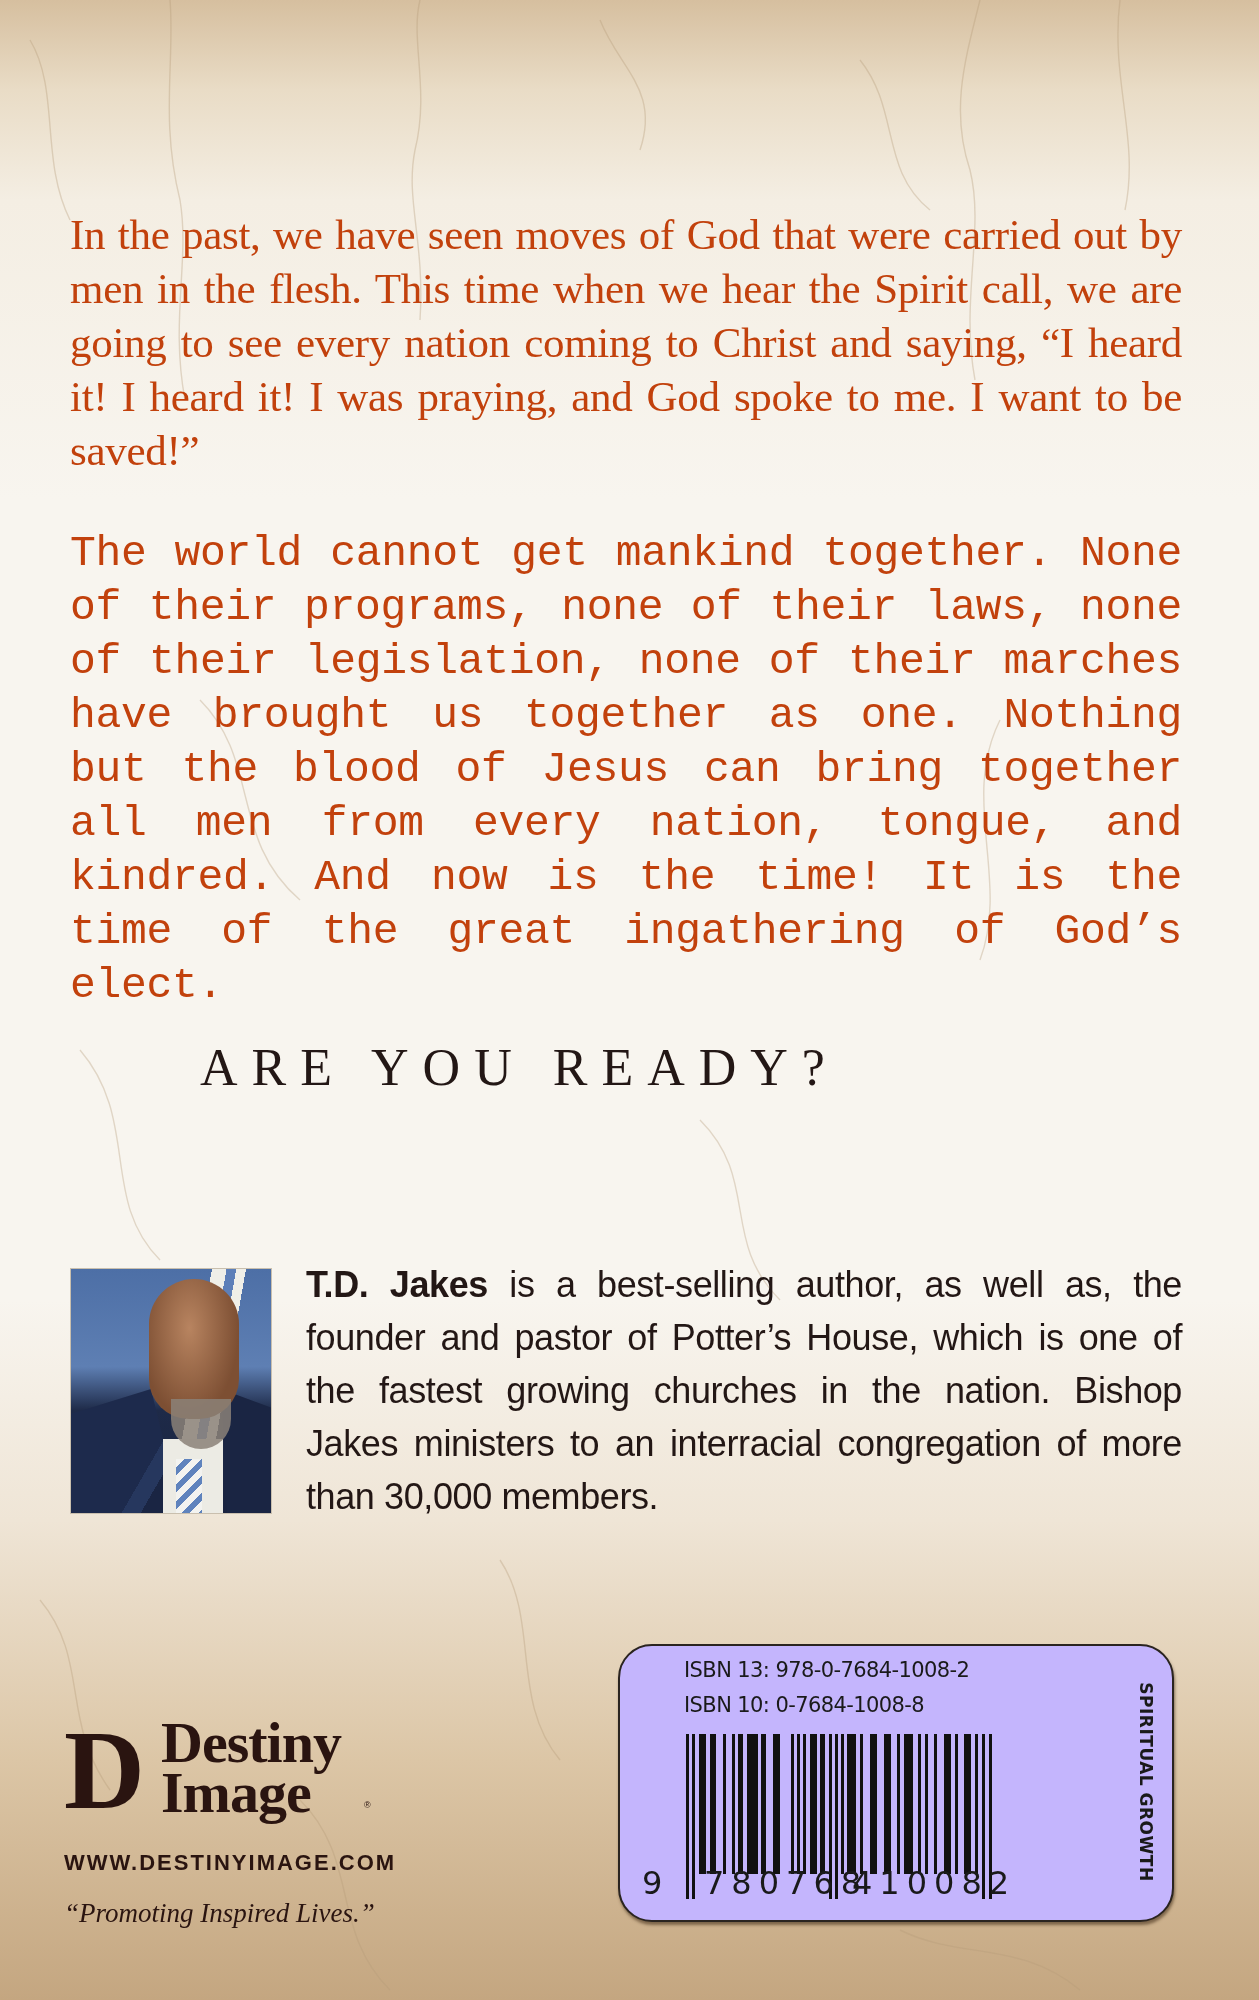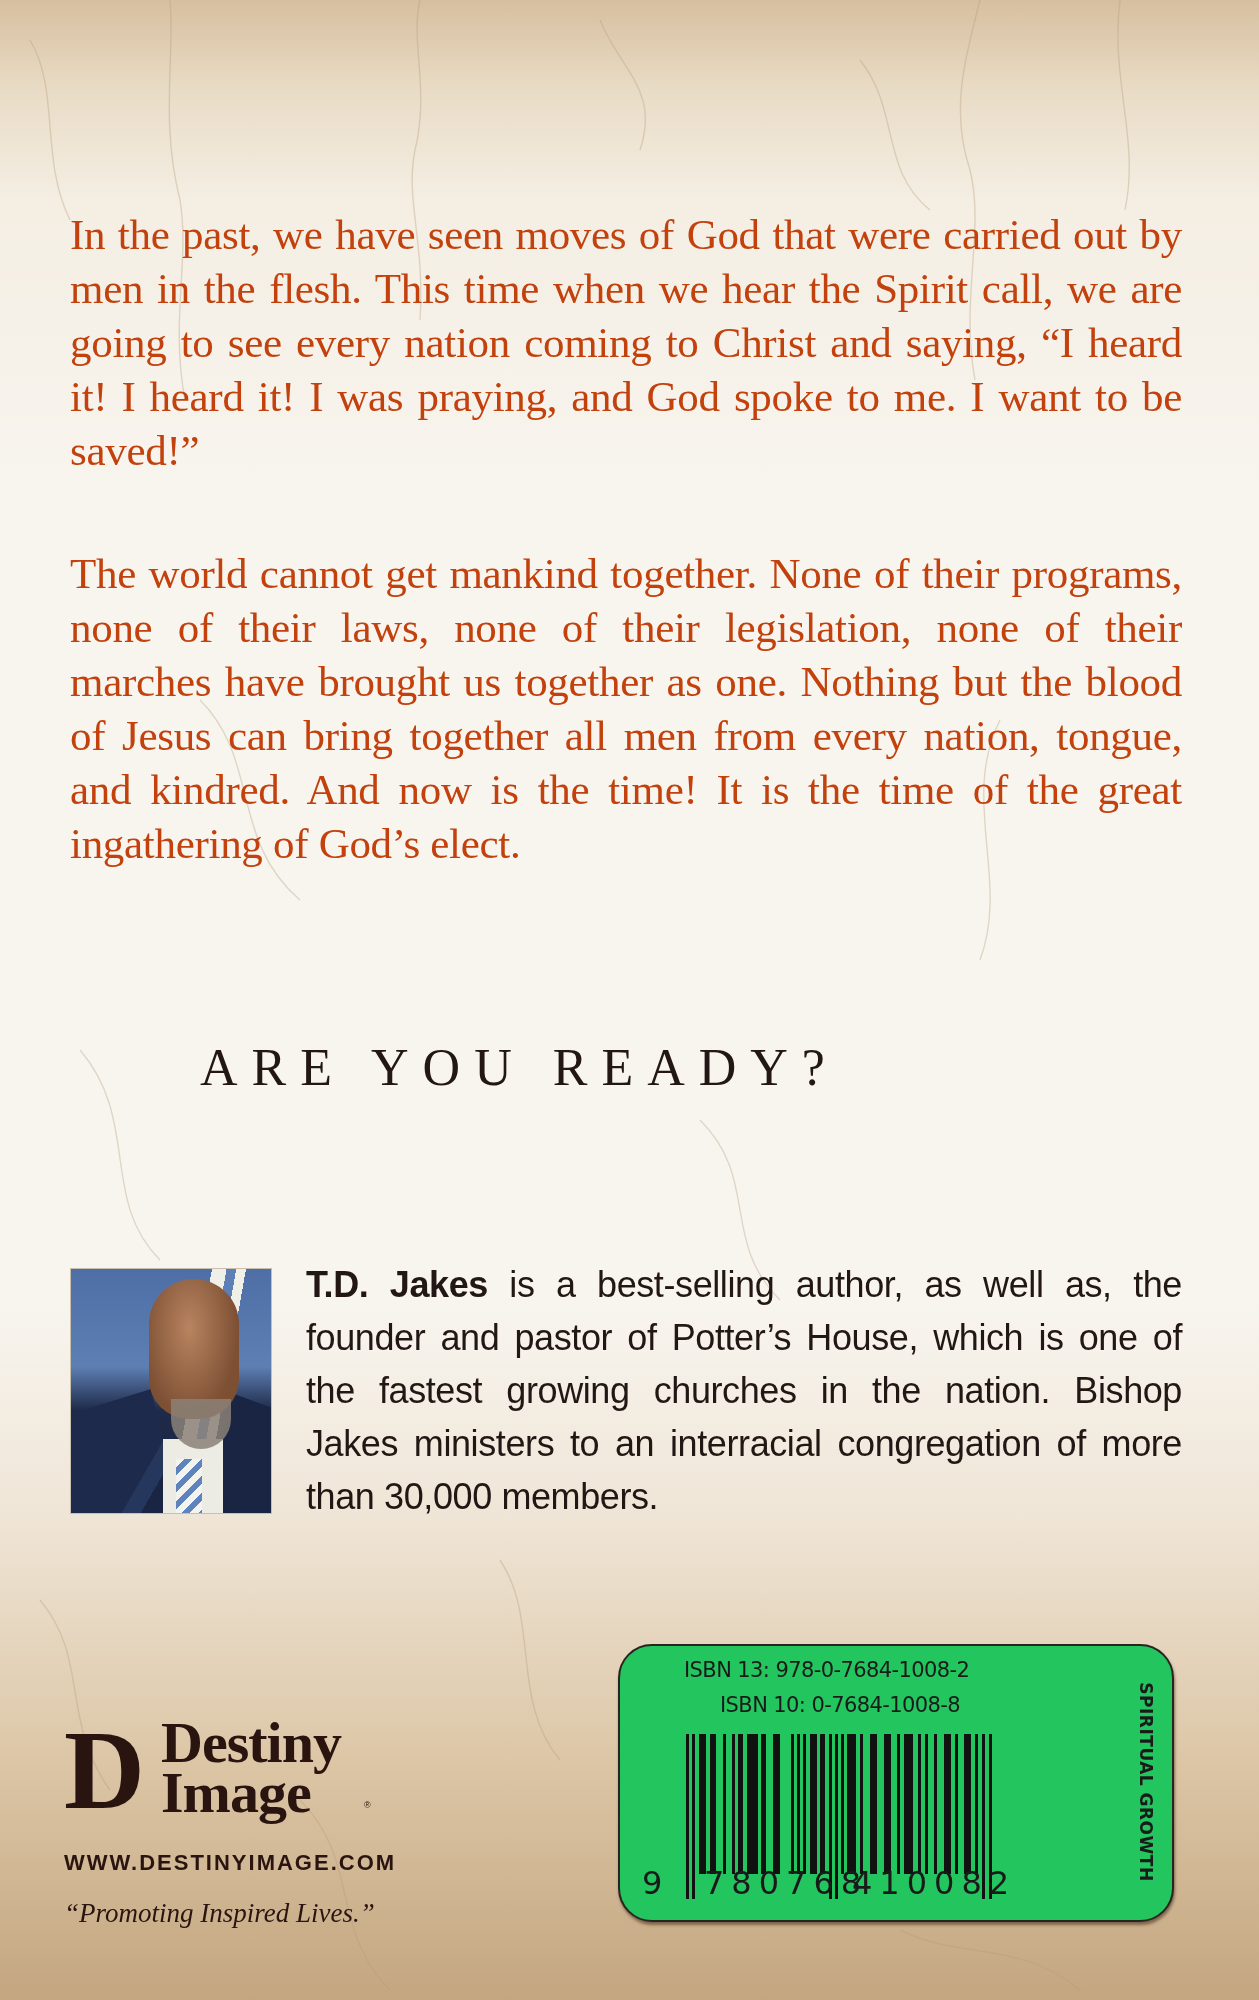--- a/index.html
+++ b/index.html
@@ -11,21 +11,21 @@
     .veins {
       position: absolute; inset: 0; pointer-events: none;
     }
     .body-text {
       position: absolute; left: 70px; width: 1112px;
       font-family: "Liberation Serif", serif;
       font-size: 43px; line-height: 54px; color: #c2410c;
       text-align: justify; letter-spacing: -0.3px;
     }
     #p1 { top: 165px; }
-    #p2 { top: 504px; text-align-last: left; }
+    #p2 { top: 484px; text-align-last: left; font-family: Liberation Mono, monospace; }
     .quote {
       position: absolute; left: 250px; width: 750px; top: 868px;
       font-family: "Liberation Serif", serif; font-style: italic;
       font-size: 41px; line-height: 54px; text-align: center; color: #231715;
     }
     .ready {
       position: absolute; left: 200px; width: 850px; top: 1038px;
       font-family: "Liberation Serif", serif;
       font-size: 52px; letter-spacing: 14px; text-align: left; color: #231715;
     }
@@ -96,30 +96,30 @@
       font-family: "Liberation Sans", sans-serif; font-weight: bold;
       font-size: 22px; letter-spacing: 2px; color: #2a1410;
     }
     .tagline {
       position: absolute; left: 64px; top: 1898px;
       font-family: "Liberation Serif", serif; font-style: italic;
       font-size: 27px; color: #2a1410;
     }
     .isbn-box {
       position: absolute; left: 618px; top: 1644px; width: 552px; height: 274px;
-      background: #22c55e; border: 2px solid #2a2420; border-radius: 34px;
+      background: #c4b5fd; border: 2px solid #2a2420; border-radius: 34px;
       box-shadow: 1px 3px 3px rgba(60,40,20,.55);
     }
     .isbn-line {
       position: absolute; left: 64px;
       font-family: "DejaVu Sans", sans-serif; font-size: 21px; color: #1a1a1a;
       letter-spacing: -0.6px;
     }
     #isbn13 { top: 12px; }
-    #isbn10 { top: 47px; margin-left: 36px; }
+    #isbn10 { top: 47px; }
     .barcode {
       position: absolute; left: 64px; top: 88px; width: 330px; height: 172px;
     }
     .barcode-digits {
       position: absolute; top: 218px; left: 0; width: 420px;
       font-family: "DejaVu Sans", sans-serif; font-size: 32px; color: #1a1a1a;
     }
     .category {
       position: absolute; right: 6px; top: 16px; width: 40px; height: 240px;
     }

